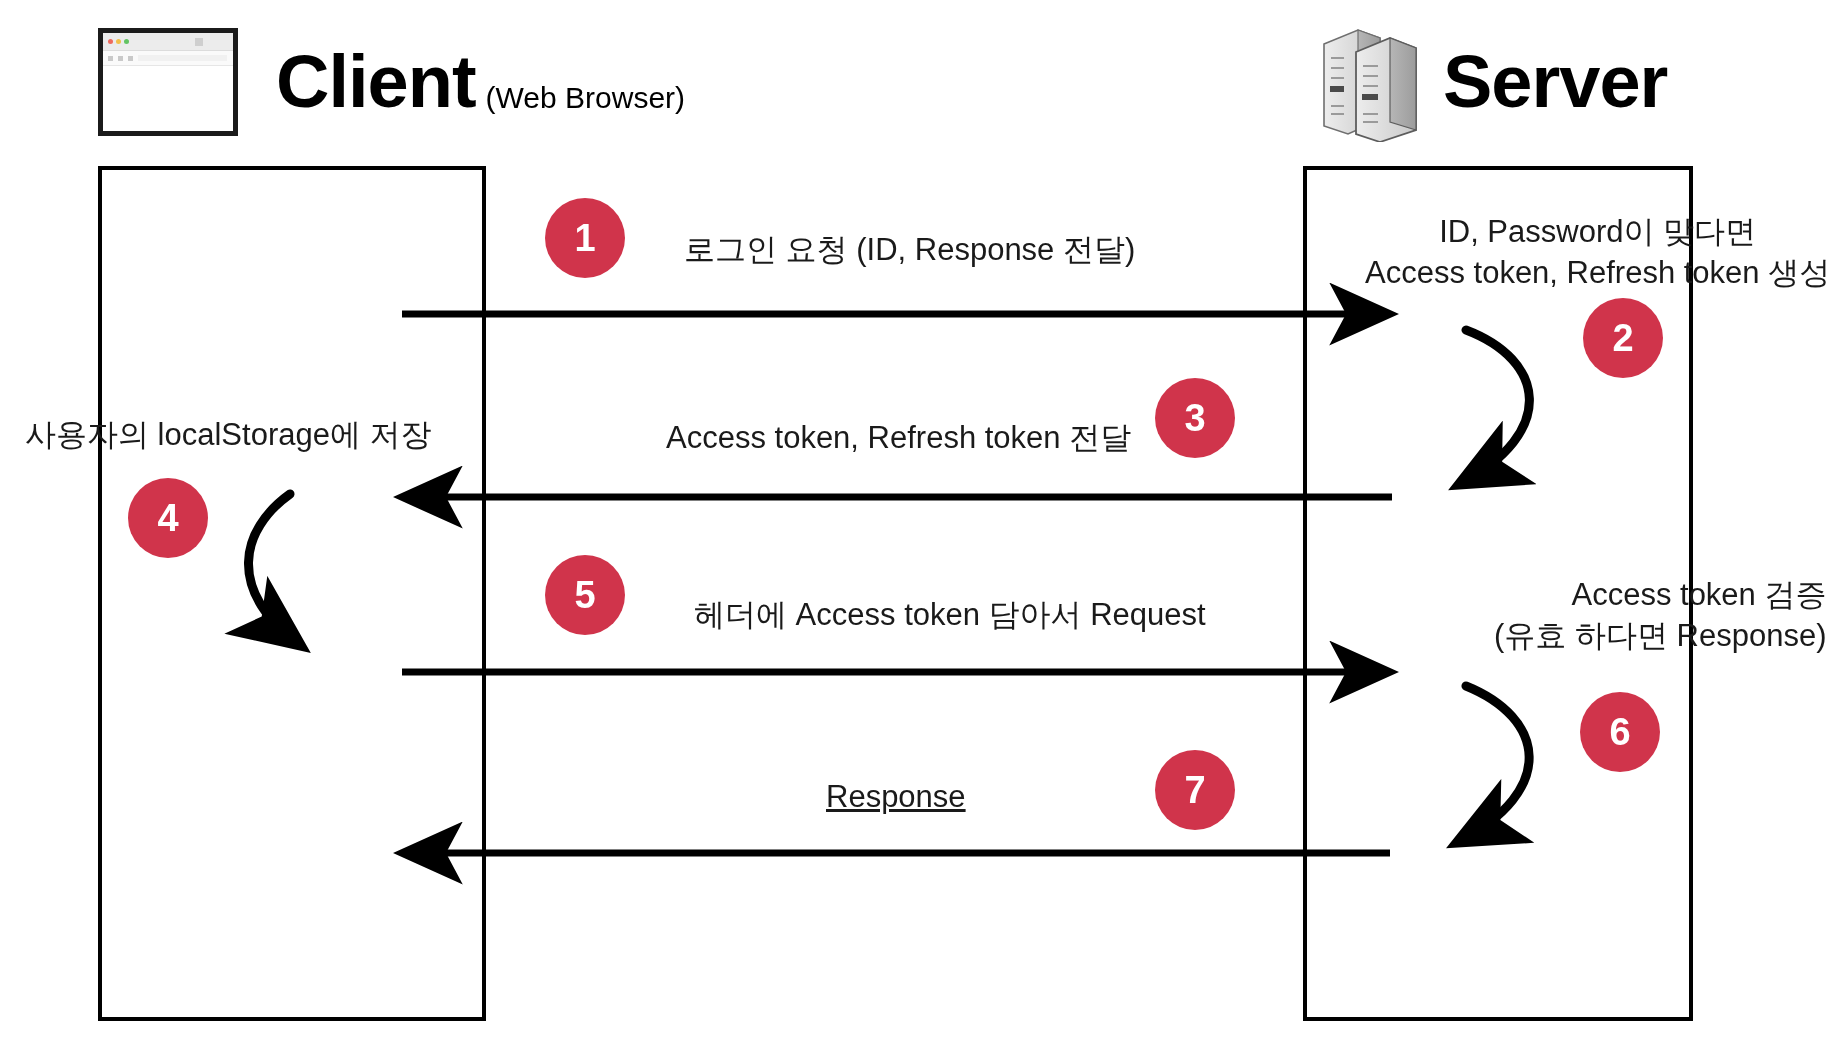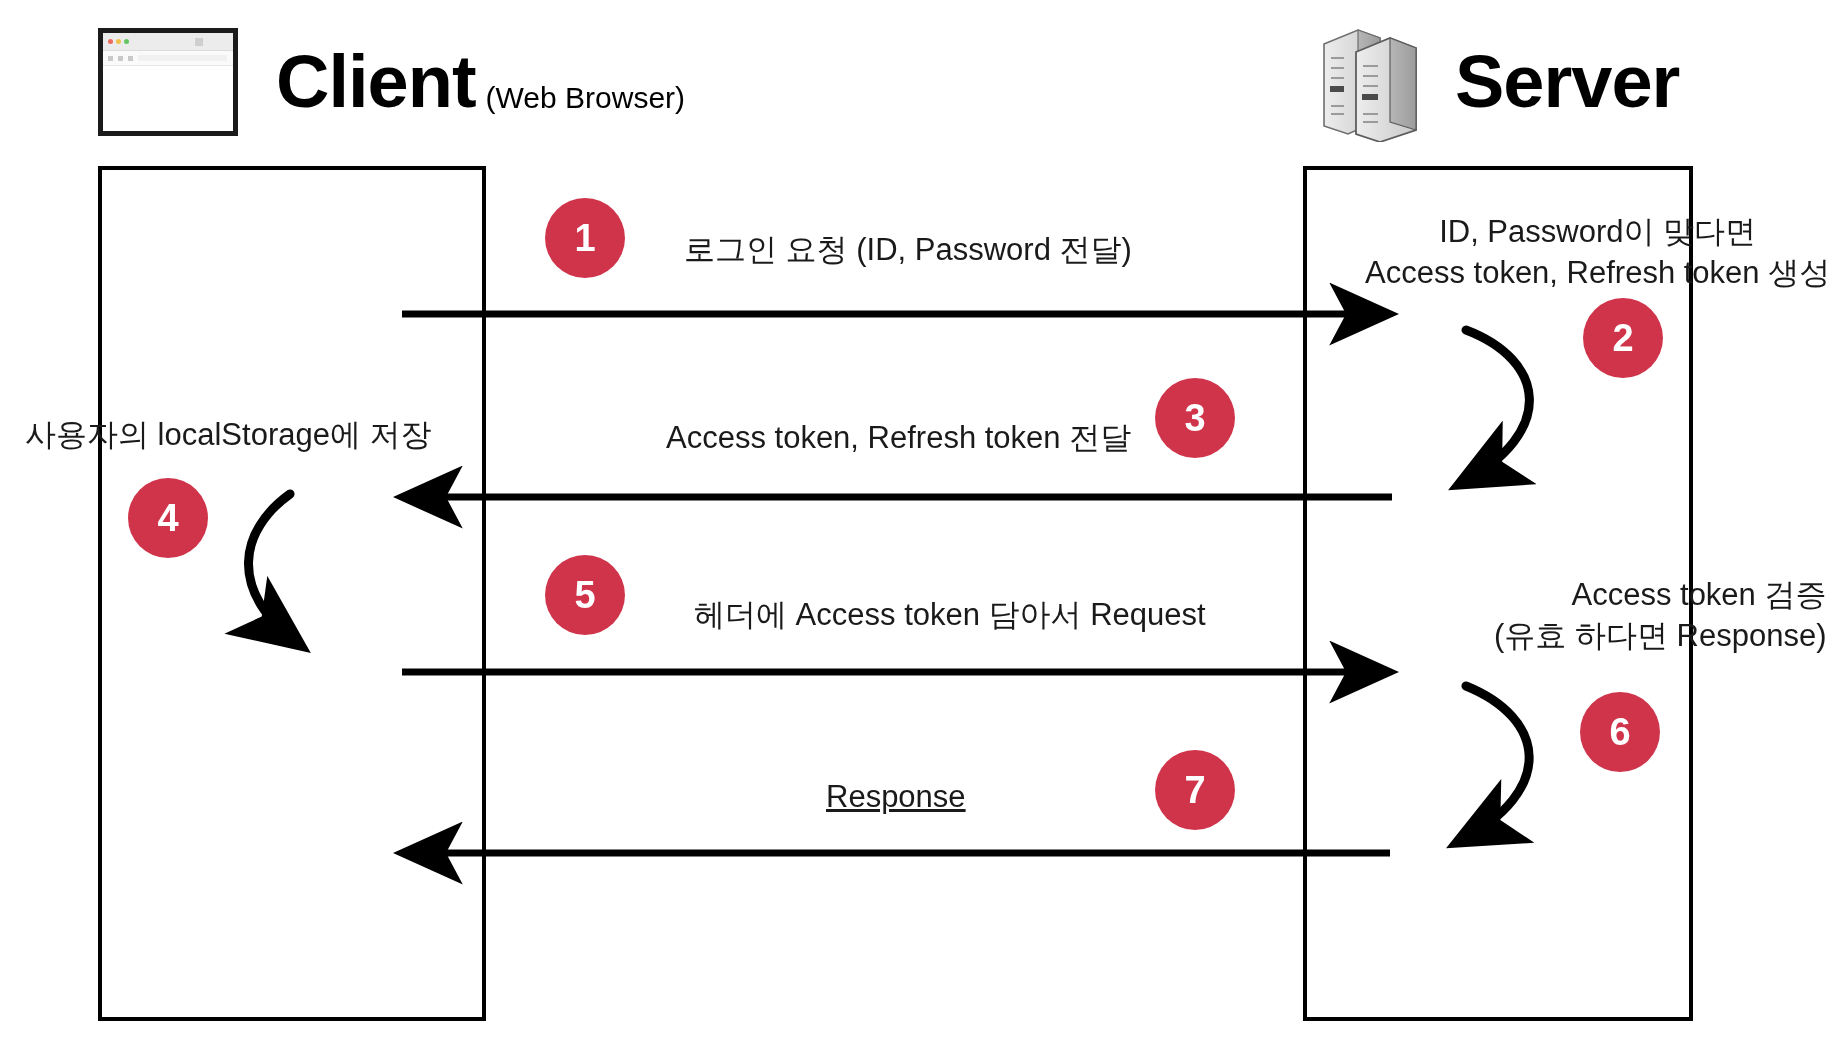--- a/index.html
+++ b/index.html
@@ -107,21 +107,21 @@
     padding-bottom: 6px;
   }
   .header-row { display: flex; align-items: flex-end; gap: 10px; }
 
   .server-header {
     position: absolute;
     left: 1318px;
     top: 22px;
     display: flex;
     align-items: center;
-    gap: 32px;
+    gap: 20px;
   }
   .server-icon {
     position: relative;
     width: 105px;
     height: 120px;
   }
 
   
   .lifeline {
     position: absolute;
@@ -268,21 +268,21 @@
   </svg>
 
   <div class="badge" id="badge-1">1</div>
   <div class="badge" id="badge-2">2</div>
   <div class="badge" id="badge-3">3</div>
   <div class="badge" id="badge-4">4</div>
   <div class="badge" id="badge-5">5</div>
   <div class="badge" id="badge-6">6</div>
   <div class="badge" id="badge-7">7</div>
 
-  <div class="label" id="label-1">로그인 요청 (ID, Password 전달)</div>
+  <div class="label" id="label-1">로그인 요청 (ID, Response 전달)</div>
   <div class="label" id="label-2">ID, Password이 맞다면
 Access token, Refresh token 생성</div>
   <div class="label" id="label-3">Access token, Refresh token 전달</div>
   <div class="label" id="label-4">사용자의 localStorage에 저장</div>
   <div class="label" id="label-5">헤더에 Access token 담아서 Request</div>
   <div class="label" id="label-6">Access token 검증
 (유효 하다면 Response)</div>
   <div class="label" id="label-7">Response</div>
 
 </div>

